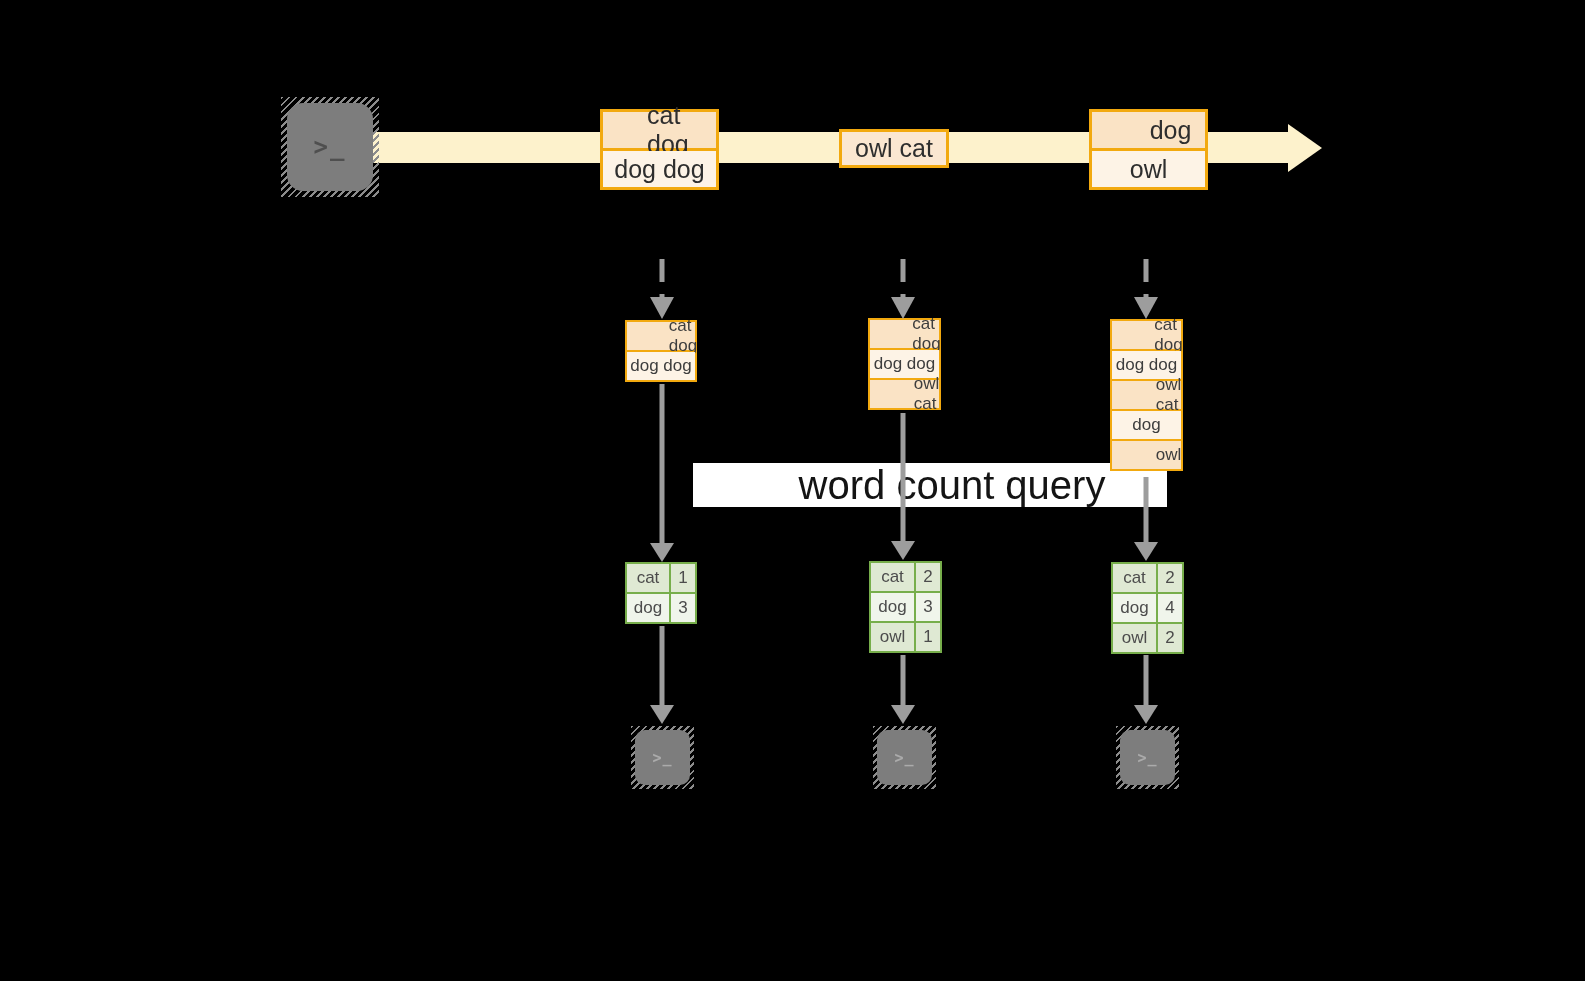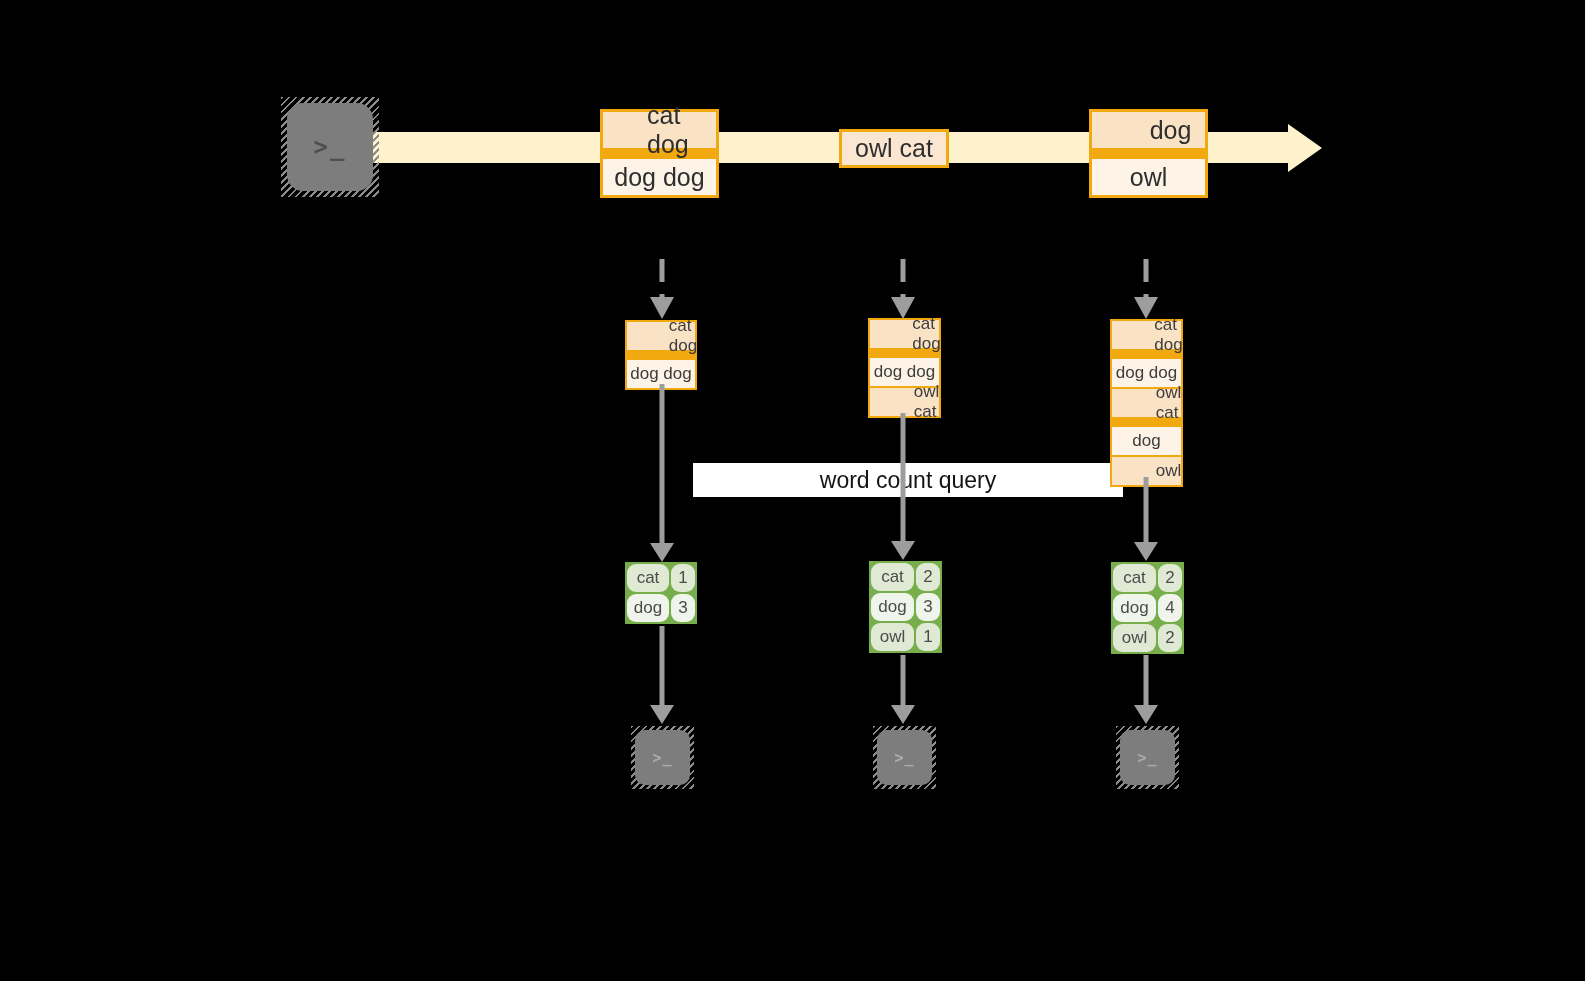--- a/index.html
+++ b/index.html
@@ -23,32 +23,32 @@
   .term-top{left:281px;top:97px;width:98px;height:100px;}
   .term-top .term-inner{inset:6px;border-radius:16px;}
   .term-top .glyph{font:bold 24px "DejaVu Sans Mono",monospace;color:#4F4F4F;letter-spacing:2px;}
   .term-sink{width:63px;height:63px;}
   .term-sink .term-inner{inset:4px;border-radius:10px;}
   .term-sink .glyph{font:bold 15px "DejaVu Sans Mono",monospace;color:#ABABAB;letter-spacing:1px;}
   
   .ebox{border:3px solid var(--amber);background:var(--amber);display:flex;flex-direction:column;gap:3px;z-index:3;}
   .ebox .cell{display:flex;align-items:center;justify-content:center;
     font-size:25px;color:var(--text_dark);}
-  .fill-peach{background:var(--peach);padding-left:44px;} .fill-peach2{background:var(--peach2);} .fill-cream{background:var(--cream);margin-top:8px;}
+  .fill-peach{background:var(--peach);padding-left:44px;} .fill-peach2{background:var(--peach2);} .fill-cream{background:var(--cream);}
   
   .sbox{border:2px solid var(--amber);background:var(--amber);display:flex;flex-direction:column;gap:2px;z-index:4;}
   .sbox .cell{height:28px;display:flex;align-items:center;justify-content:center;
     font-size:17px;color:#3D3D3D;}
   
-  .query-band{left:693px;top:463px;width:430px;height:34px;background:var(--querybg);z-index:3;
-    display:flex;align-items:center;justify-content:center;font-size:23px;color:#141414;}
+  .query-band{left:693px;top:463px;width:430px;height:44px;background:var(--querybg);z-index:3;
+    display:flex;align-items:center;justify-content:center;font-size:40px;color:#141414;padding-left:44px;}
   
   .tbl{border:2px solid var(--green);background:var(--green);display:flex;flex-direction:column;gap:2px;z-index:4;}
   .tbl .row{display:grid;grid-template-columns:1fr 24px;gap:2px;height:28px;}
-  .tbl .cell{display:flex;align-items:center;justify-content:center;font-size:17px;color:var(--text_mid);border-radius:9px;}
+  .tbl .cell{display:flex;align-items:center;justify-content:center;font-size:17px;color:var(--text_mid);}
   .row-dark .cell{background:var(--sage_dark);} .row-light .cell{background:var(--sage_light);}
   
   svg.overlay{position:absolute;left:0;top:0;z-index:5;pointer-events:none;}
   svg.overlay line{stroke:var(--arrow);stroke-width:5;}
   svg.overlay line.dashed{stroke-dasharray:23 12;}
   svg.overlay polygon{fill:var(--arrow);}
 </style>
 </head>
 <body>
 

